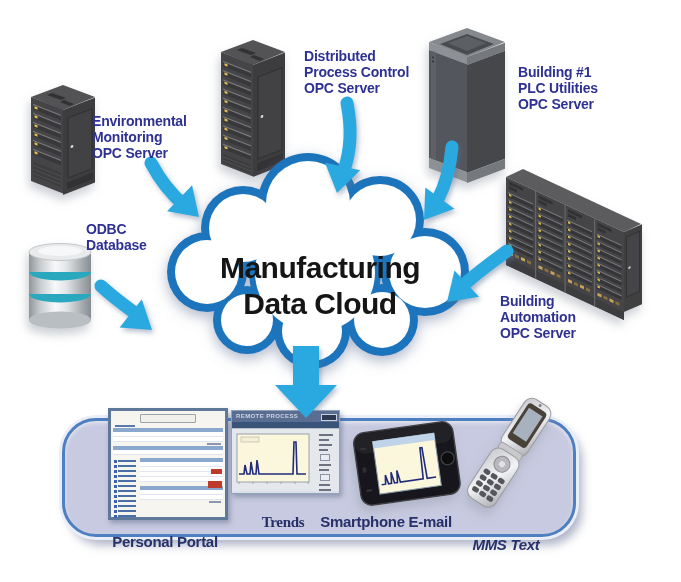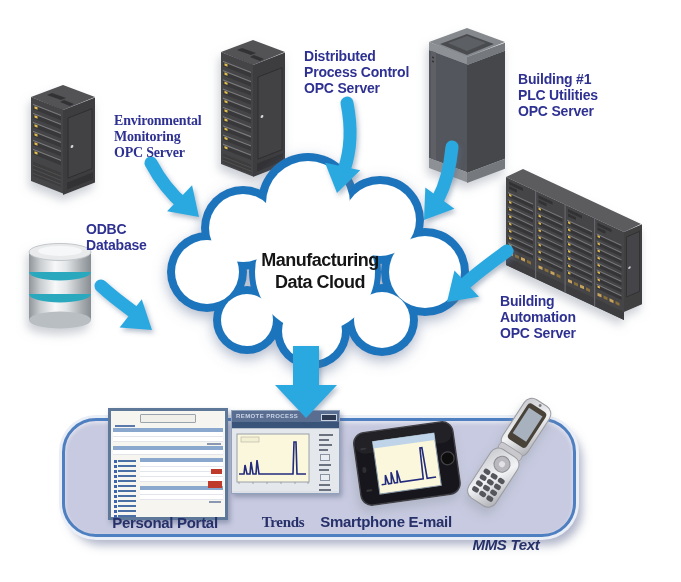--- a/index.html
+++ b/index.html
@@ -3,21 +3,21 @@
 <meta charset="utf-8">
 <style>
   html,body{margin:0;padding:0;background:#fff;}
   .stage{position:relative;width:681px;height:582px;background:#fff;overflow:hidden;
          font-family:"Liberation Sans",sans-serif;}
   .abs{position:absolute;}
   
   .node-label{position:absolute;font-weight:bold;font-size:14px;line-height:1.15;
               color:#2E3192;white-space:pre-line;letter-spacing:-0.2px;z-index:8;}
   .cloud-title{position:absolute;left:170px;top:250px;width:300px;text-align:center;
-               font-weight:bold;font-size:18px;line-height:1.2;color:#151515;
+               font-weight:bold;font-size:30px;line-height:1.2;color:#151515;
                white-space:pre-line;letter-spacing:-0.5px;z-index:8;}
   .device-label{position:absolute;width:180px;text-align:center;font-weight:bold;
                 font-size:15px;color:#263069;letter-spacing:-0.3px;z-index:8;}
   
   .panel{position:absolute;left:62px;top:418px;width:508px;height:113px;
          background:#C7CAE0;border:3px solid #4E7FC0;border-radius:34px;
          box-shadow:0 0 0 3px #EAEEF7, 6px 8px 10px rgba(95,105,145,.5),
                     inset 0 2px 4px rgba(255,255,255,.55);z-index:1;}
   
   .win{position:absolute;z-index:2;}
@@ -522,35 +522,35 @@
             <rect x="-3.5" y="37" width="7" height="5" rx="2"></rect>
             <rect x="5" y="37" width="7" height="5" rx="2"></rect>
           <rect x="-12" y="44" width="7" height="5" rx="2"></rect>
             <rect x="-3.5" y="44" width="7" height="5" rx="2"></rect>
             <rect x="5" y="44" width="7" height="5" rx="2"></rect>
         </g>
       </g>
     </g>
   </svg>
 
-  <div class="node-label" style="left:114px;top:113px;font-family:Liberation Serif, serif;">Environmental
+  <div class="node-label" style="left:92px;top:113px;">Environmental
 Monitoring
 OPC Server</div>
   <div class="node-label" style="left:304px;top:48px;">Distributed
 Process Control
 OPC Server</div>
-  <div class="node-label" style="left:518px;top:64px;margin-top:7px;">Building #1
+  <div class="node-label" style="left:518px;top:64px;">Building #1
 PLC Utilities
 OPC Server</div>
   <div class="node-label" style="left:86px;top:221px;">ODBC
 Database</div>
   <div class="node-label" style="left:500px;top:293px;">Building
 Automation
 OPC Server</div>
 
   <div class="cloud-title">Manufacturing
 Data Cloud</div>
 
-  <div class="device-label" style="left:75px;top:514px;">Personal Portal</div>
+  <div class="device-label" style="left:75px;top:533px;">Personal Portal</div>
   <div class="device-label" style="left:193px;top:514px;font-family:Liberation Serif, serif;">Trends</div>
   <div class="device-label" style="left:296px;top:513px;">Smartphone E-mail</div>
   <div class="device-label" style="left:416px;top:536px;font-style:italic;">MMS Text</div>
 </div>
 
 </body></html>

